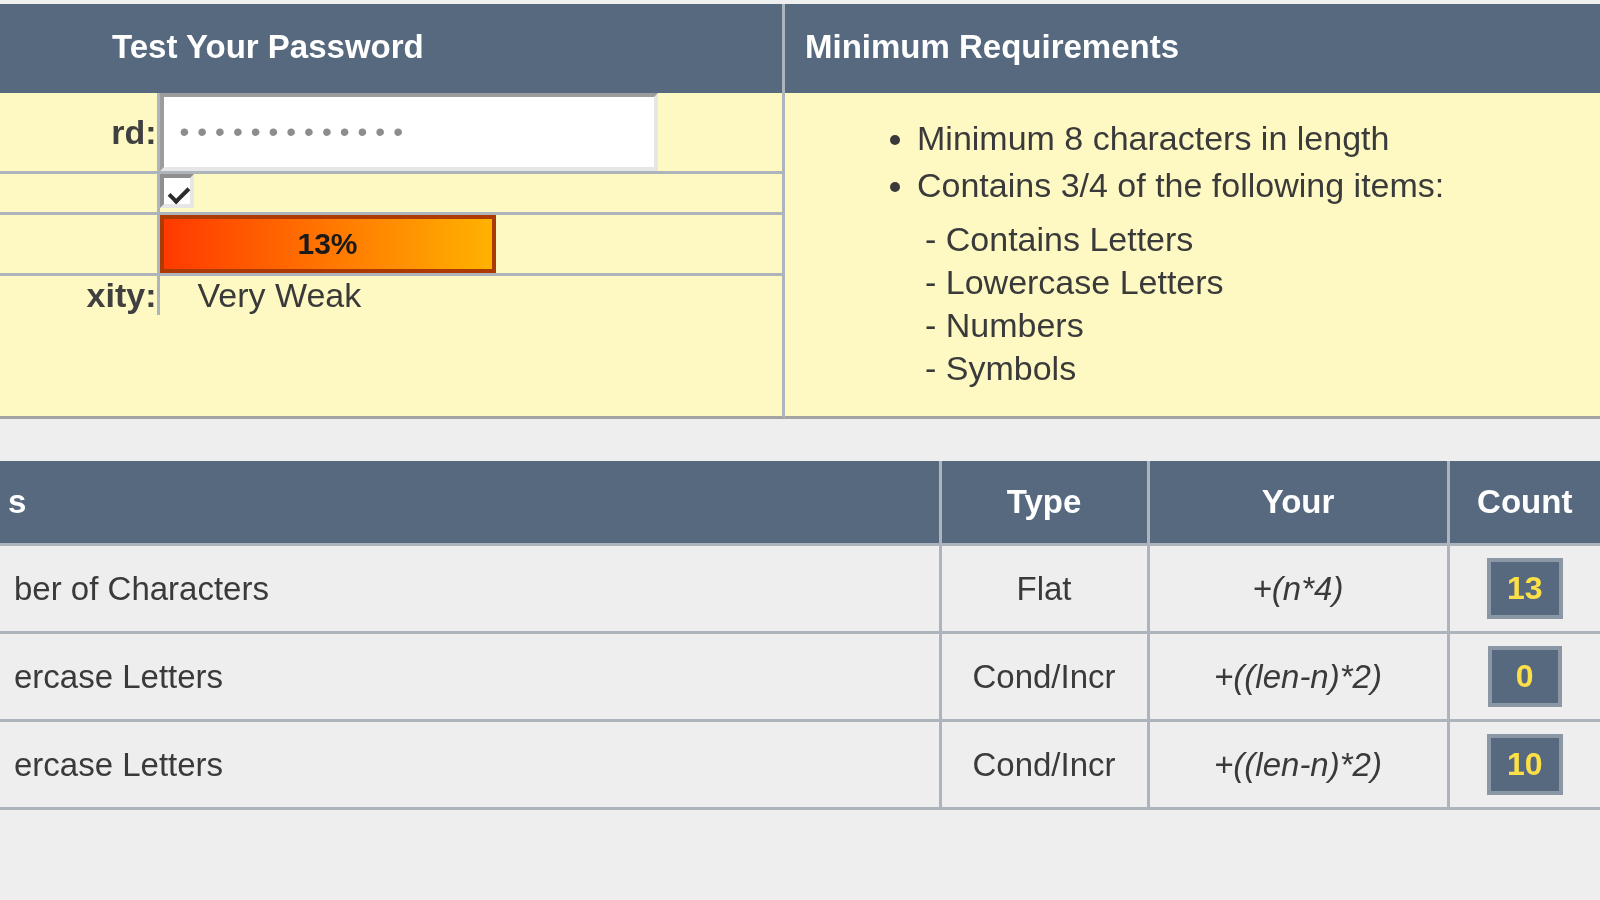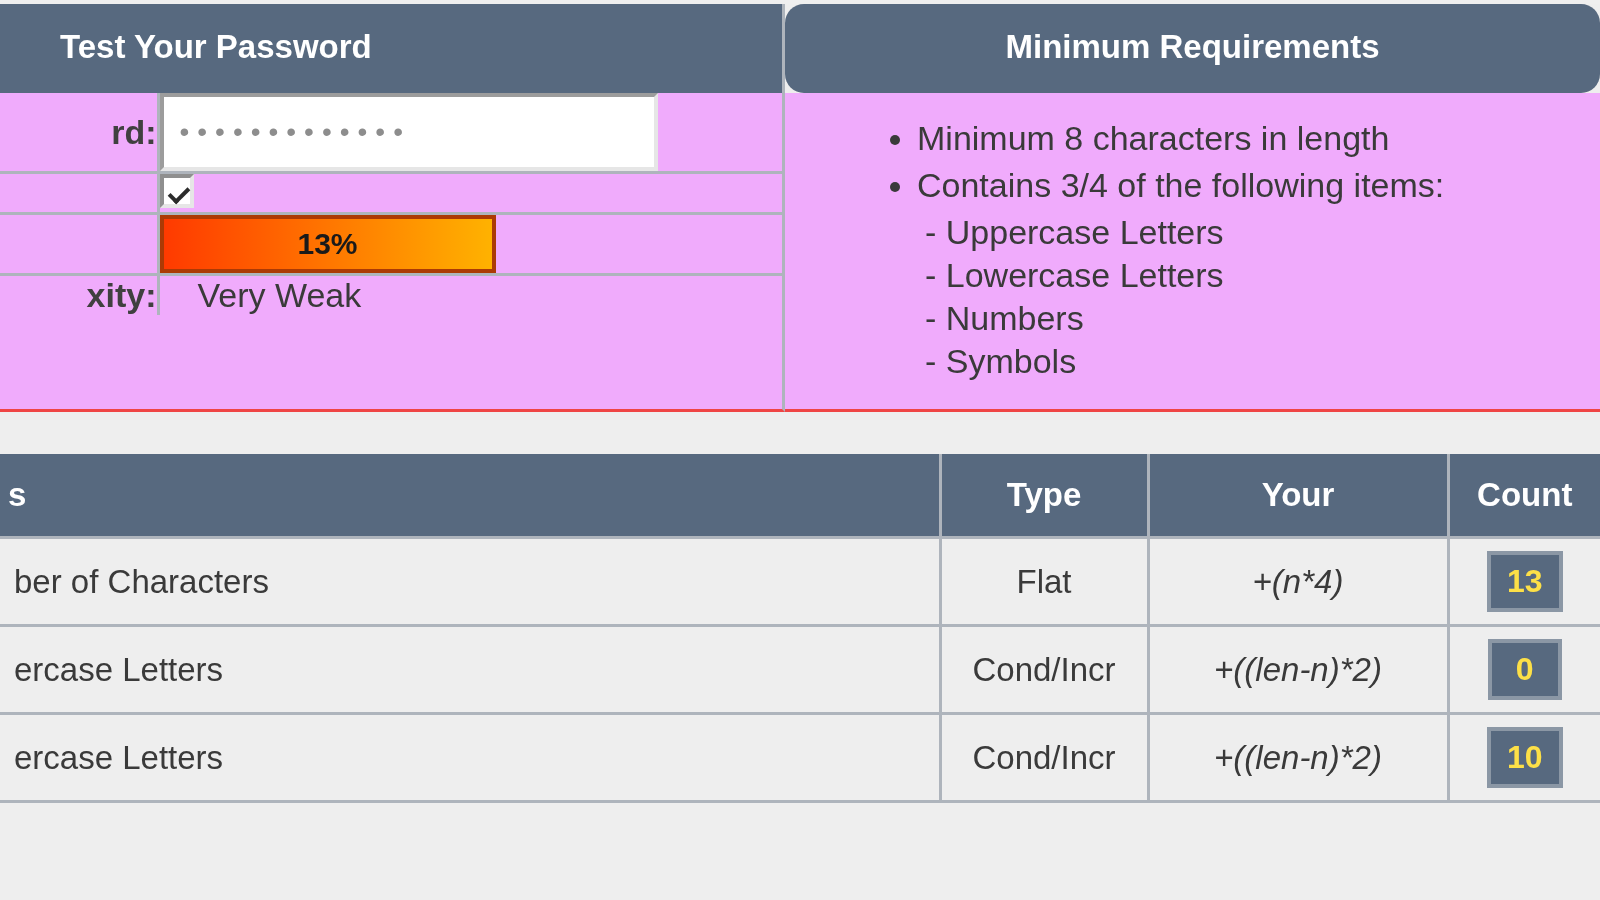--- a/index.html
+++ b/index.html
@@ -26,27 +26,27 @@
   }
   .hdr {
     background: #57697f;
     color: #ffffff;
     font-weight: 700;
     font-size: 33px;
     line-height: 1;
     padding: 26px 20px 30px 20px;
     border-right: 3px solid #aeb4bc;
   }
-  .hdr.left  { text-align: left; padding-left: 60px; }
-  .hdr.right { text-align: center; border-right: 0; border-radius: 19px; }
+  .hdr.left  { text-align: left; padding-left: 112px; }
+  .hdr.right { border-right: 0; }
 
   .panel-body {
-    background: #f0abfc;
-    border-right: 3px solid #aeb4bc;
-    border-bottom: 3px solid #ef4444;
+    background: #fef9c3;
+    border-right: 3px solid #aeb4bc;
+    border-bottom: 3px solid #a3a3a3;
   }
   .panel-body.right { border-right: 0; padding: 12px 20px 24px 88px; }
 
   
   .form-rows { width: 100%; border-collapse: collapse; }
   .form-rows td {
     border-bottom: 3px solid #aeb4bc;
     padding: 0;
     vertical-align: middle;
   }
@@ -107,21 +107,21 @@
     font-weight: 700; font-size: 30px; color: #1a1a1a;
   }
 
   .complexity-value {
     font-size: 34px; color: #3a3a3a;
     padding-left: 6px;
     margin-left: 32px;
   }
 
   
-  ul.reqs { list-style: disc; margin: 14px 0 8px 0; padding-left: 44px; font-size: 34px; color: #3a3a3a; }
+  ul.reqs { list-style: disc; margin: 14px 0 15px 0; padding-left: 44px; font-size: 34px; color: #3a3a3a; }
   ul.reqs li { margin: 4px 0 8px 0; white-space: nowrap; }
   .sub { padding-left: 52px; font-size: 34px; color: #3a3a3a; margin-top: 6px; }
   .sub div { margin: 4px 0; }
 
   
   .gap { height: 42px; background: #eeeeee; }
 
   
   table.analysis {
     width: 1600px;
@@ -210,21 +210,21 @@
       </tbody>
         </table>
     </div>
 
     <div class="panel-body right">
       <ul class="reqs">
         <li>Minimum 8 characters in length</li>
         <li>Contains 3/4 of the following items:</li>
       </ul>
       <div class="sub">
-        <div>- Uppercase Letters</div>
+        <div>- Contains Letters</div>
         <div>- Lowercase Letters</div>
         <div>- Numbers</div>
         <div>- Symbols</div>
       </div>
     </div>
   </div>
 
   <div class="gap"></div>
 
   <table class="analysis">

